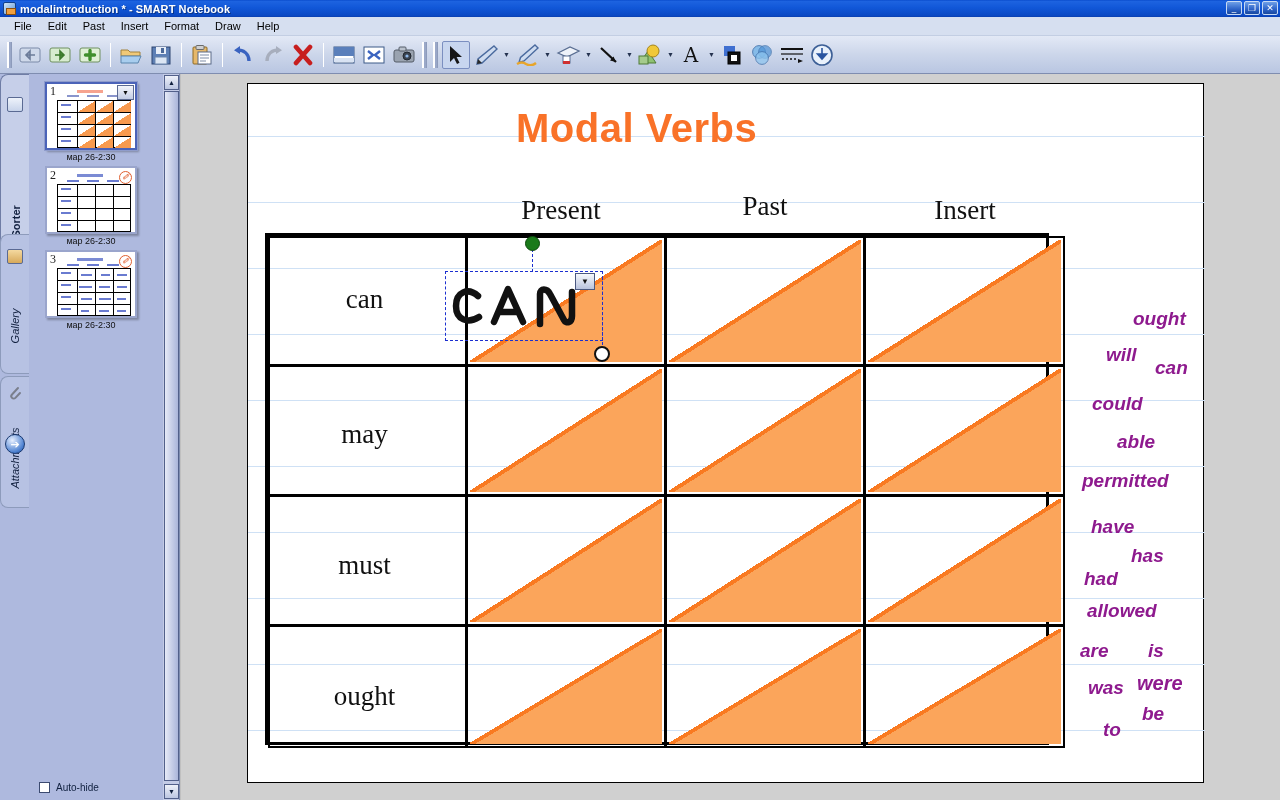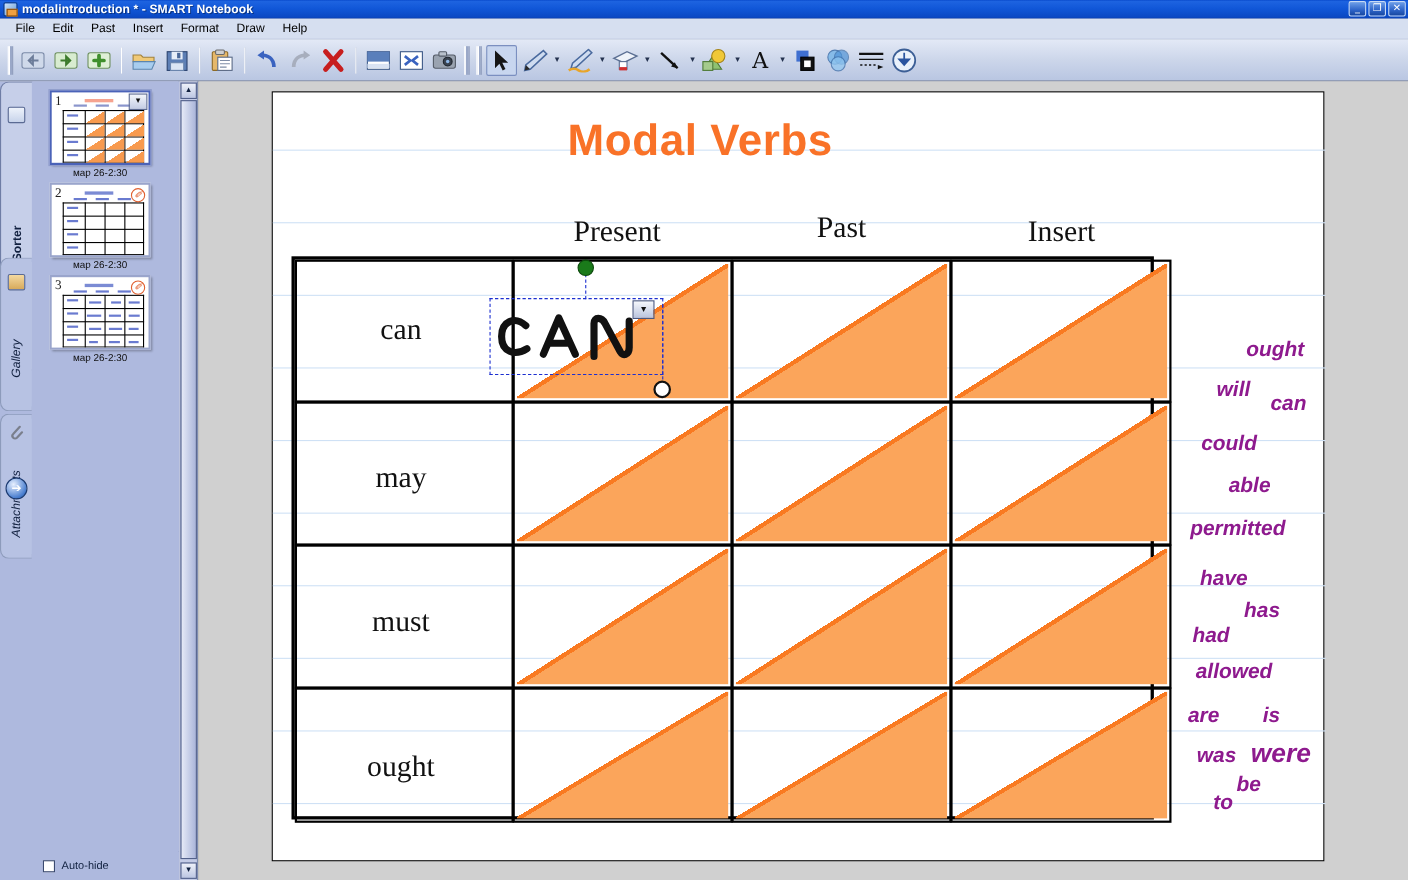--- a/index.html
+++ b/index.html
@@ -649,21 +649,21 @@
           <div class="word" style="left: 844px; top: 309px; font-size: 19px; color: rgb(142, 26, 142);">could</div>
           <div class="word" style="left: 869px; top: 347px; font-size: 19px; color: rgb(142, 26, 142);">able</div>
           <div class="word" style="left: 834px; top: 386px; font-size: 19px; color: rgb(142, 26, 142);">permitted</div>
           <div class="word" style="left: 843px; top: 432px; font-size: 19px; color: rgb(142, 26, 142);">have</div>
           <div class="word" style="left: 883px; top: 461px; font-size: 19px; color: rgb(142, 26, 142);">has</div>
           <div class="word" style="left: 836px; top: 484px; font-size: 19px; color: rgb(142, 26, 142);">had</div>
           <div class="word" style="left: 839px; top: 516px; font-size: 19px; color: rgb(142, 26, 142);">allowed</div>
           <div class="word" style="left: 832px; top: 556px; font-size: 19px; color: rgb(142, 26, 142);">are</div>
           <div class="word" style="left: 900px; top: 556px; font-size: 19px; color: rgb(142, 26, 142);">is</div>
           <div class="word" style="left: 840px; top: 593px; font-size: 19px; color: rgb(142, 26, 142);">was</div>
-          <div class="word" style="left: 889px; top: 588px; font-size: 24px; color: rgb(142, 26, 142);">were</div>
-          <div class="word" style="left: 876px; top: 619px; font-size: 19px; color: rgb(142, 26, 142);">be</div>
+          <div class="word" style="left: 889px; top: 588px; font-size: 20px; color: rgb(142, 26, 142);">were</div>
+          <div class="word" style="left: 894px; top: 619px; font-size: 19px; color: rgb(142, 26, 142);">be</div>
           <div class="word" style="left: 855px; top: 635px; font-size: 19px; color: rgb(142, 26, 142);">to</div>
         </div>
 
     </div>
   </div>
 
 </div>
 
 </body></html>

